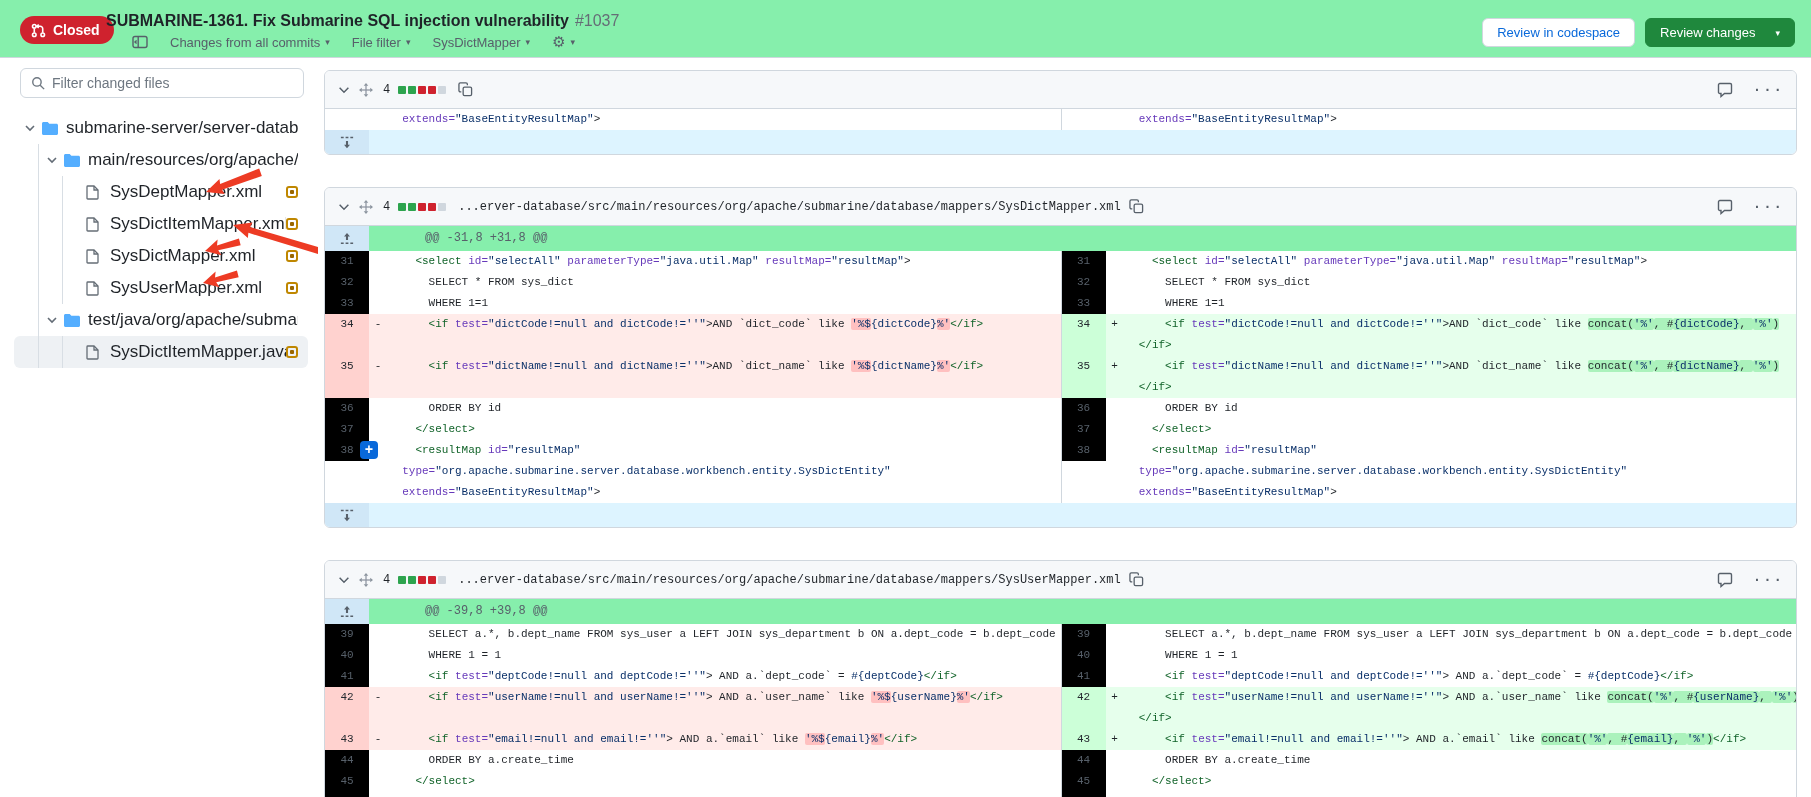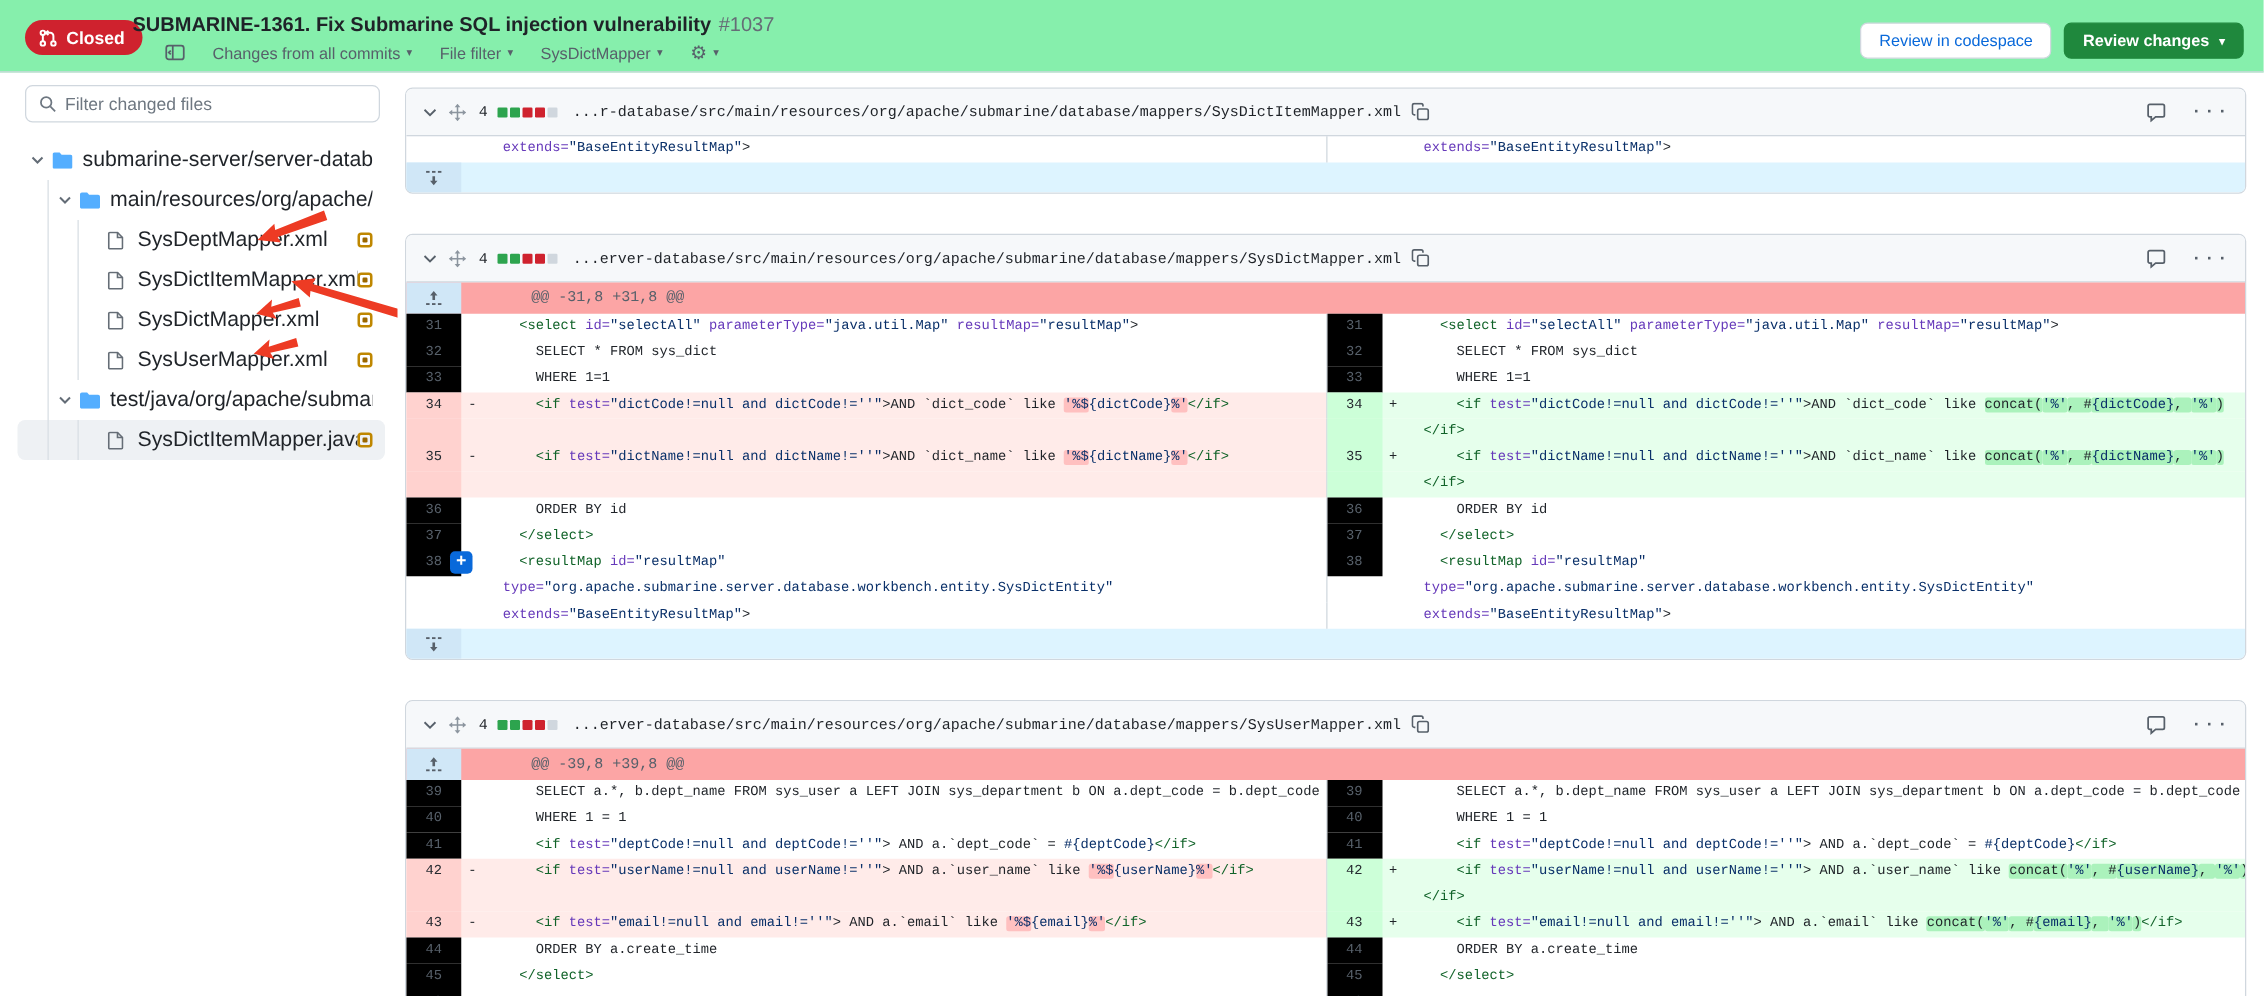--- a/index.html
+++ b/index.html
@@ -14,21 +14,21 @@
   .title-wrap{position:absolute;left:106px;top:12px;font-size:16px;white-space:nowrap}
   .title-wrap b{font-weight:bold;color:#1f2328}
   .pr-number{color:#656d76;font-weight:normal;margin-left:6px}
   .toolbar{position:absolute;left:132px;top:33px;display:flex;align-items:center;gap:22px;
     font-size:13px;color:#57606a}
   .tb-item{display:flex;align-items:center;gap:5px;cursor:pointer;white-space:nowrap}
   .caret{font-size:9px;color:#57606a}
   .top-actions{position:absolute;right:16px;top:18px;display:flex;gap:10px}
   .btn{font-size:13px;border-radius:6px;padding:6px 14px;white-space:nowrap;cursor:pointer;border:1px solid #d0d7de}
   .btn-codespace{background:#fff;color:#0969da;font-weight:500}
-  .btn-review{background:#1f883d;border-color:#1f883d;color:#fff;font-weight:700;display:flex;align-items:center;gap:8px}
+  .btn-review{background:#1f883d;border-color:#1f883d;color:#fff;font-weight:400;display:flex;align-items:center;gap:20px}
   .btn-review .caret{color:#fff}
 
   
   .layout{display:flex;height:739px}
   .sidebar{position:relative;width:318px;flex:0 0 318px;padding:8px 10px 0 14px}
   .main{flex:1;padding:12px 14px 0 6px;overflow:hidden}
 
   
   .filter-box{display:flex;align-items:center;gap:7px;border:1px solid #d0d7de;border-radius:6px;
     height:30px;padding:0 10px;margin:2px 4px 14px 6px;background:#fff}
@@ -56,21 +56,21 @@
     border-bottom:1px solid #d0d7de;padding:0 12px;font-size:12px}
   .ph-btn{display:flex;align-items:center;color:#57606a;cursor:pointer}
   .stat-count{font-size:12px;color:#1f2328;margin-left:2px}
   .blocks{display:flex;gap:2px;margin-right:4px}
   .blocks span{width:8px;height:8px;border-radius:1px;display:block}
   .blk-g{background:#2da44e}.blk-r{background:#cf222e}.blk-n{background:#d0d7de}
   .f-path{font-size:12px;color:#1f2328;cursor:pointer}
   .head-right{margin-left:auto;display:flex;align-items:center;gap:20px;color:#57606a}
   .kebab{letter-spacing:2px;font-weight:bold;color:#57606a;font-size:14px;cursor:pointer}
 
-  .hunk{display:flex;background:#fca5a5;font-size:12px;color:#57606a;line-height:25px;height:25px}
+  .hunk{display:flex;background:#86efac;font-size:12px;color:#57606a;line-height:25px;height:25px}
   .hunk-gut{flex:0 0 44px;background:#d0e7f7;display:flex;align-items:center;justify-content:center;cursor:pointer}
   .hunk-txt{padding-left:56px}
 
   .diff-row{display:flex;line-height:21px;font-size:11px}
   .half{flex:1 1 50%;display:flex;min-width:0}
   .half.right-side{border-left:1px solid #d0d7de}
   .num{flex:0 0 44px;text-align:center;color:#57606a;cursor:pointer;position:relative;font-size:11px}
   .sign{flex:0 0 18px;text-align:center;color:#1f2328}
   .code{flex:1;white-space:pre;overflow:hidden;padding-left:2px}
   .ctx .num{background:#000000}
@@ -278,21 +278,20 @@
             </svg>
           </span>
           <span class="stat-count">4</span>
           <span class="blocks">
             <span class="blk-g"></span>
             <span class="blk-g"></span>
             <span class="blk-r"></span>
             <span class="blk-r"></span>
             <span class="blk-n"></span>
           </span>
-          <span class="f-path mono">...r-database/src/main/resources/org/apache/submarine/database/mappers/SysDictItemMapper.xml</span>
           <span class="ph-btn">
             <svg width="15" height="15" viewBox="0 0 16 16" fill="none" stroke="#57606a" stroke-width="1.4">
               <rect x="5.5" y="5.5" width="9" height="9" rx="1.5"></rect>
               <path d="M3.5 10.5h-1a1.5 1.5 0 0 1-1.5-1.5V2.5A1.5 1.5 0 0 1 2.5 1h6A1.5 1.5 0 0 1 10 2.5v1"></path>
             </svg>
           </span>
           <span class="head-right">
             <span class="ph-btn">
               <svg width="16" height="16" viewBox="0 0 16 16" fill="none" stroke="#57606a" stroke-width="1.4">
                 <path d="M1.5 2.8c0-.7.6-1.3 1.3-1.3h10.4c.7 0 1.3.6 1.3 1.3v7.4c0 .7-.6 1.3-1.3 1.3H7.5L4 14.5v-3H2.8c-.7 0-1.3-.6-1.3-1.3z"></path>

